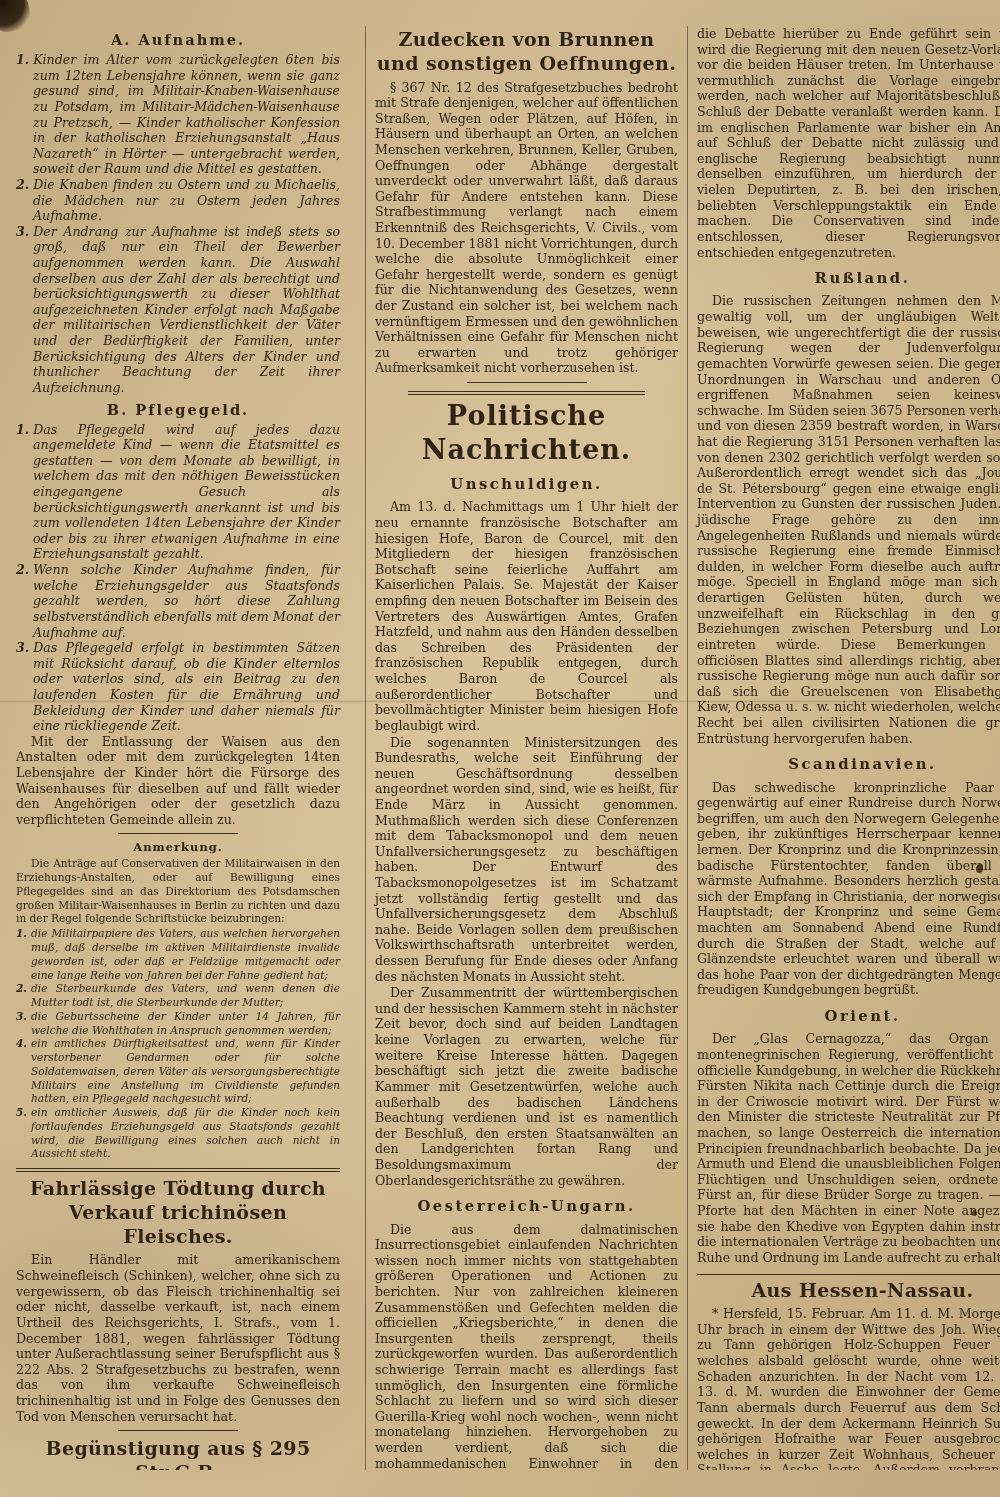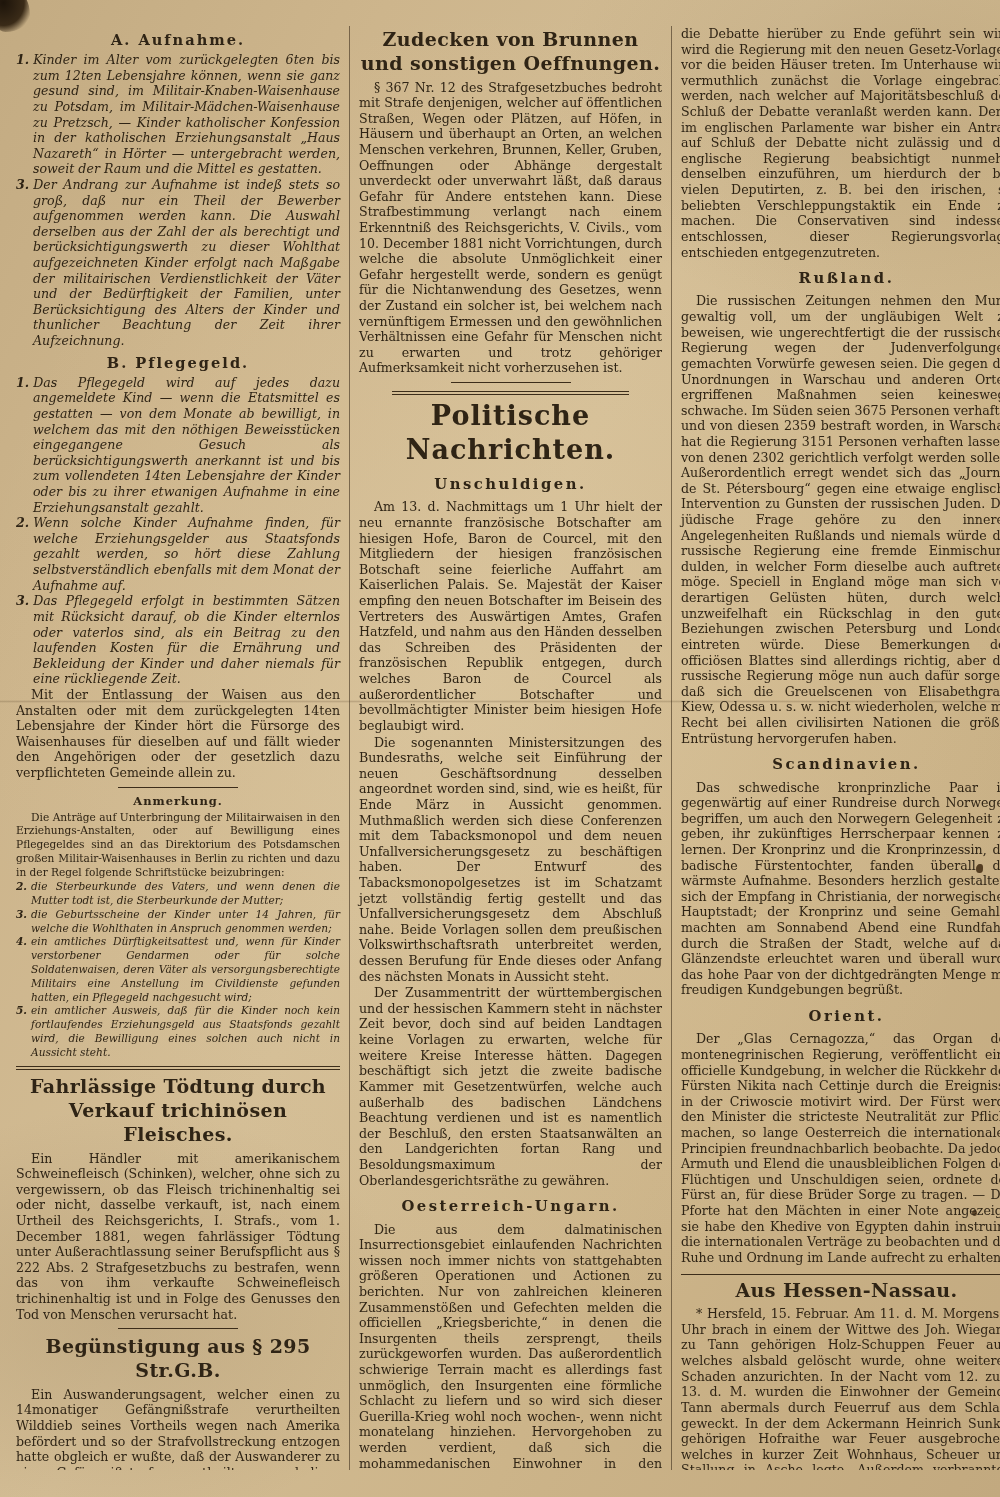--- a/index.html
+++ b/index.html
@@ -22,21 +22,21 @@
     background:radial-gradient(ellipse at 30% 30%, #1d140a 0%, #3a2b18 55%, rgba(58,43,24,0) 78%);
     border-radius:58% 42% 65% 35%/45% 60% 40% 55%;
   }
   .speck1{left:976px;top:864px;width:7px;height:9px;background:#553e22;border-radius:60% 40% 50% 50%;}
   .speck2{left:972px;top:1210px;width:5px;height:6px;background:#5a4226;border-radius:50%;}
   .crease{position:absolute;left:0;width:100%;height:3px;
     background:linear-gradient(to bottom,rgba(0,0,0,0),rgba(90,70,45,.22),rgba(0,0,0,0));}
 
   .cols{position:absolute;left:16px;top:26px;display:flex;}
   .col{height:1444px;overflow:hidden;text-align:justify;}
-  .col1{width:324px;padding-right:9px;border-right:1px solid rgba(62,47,28,.6);}
+  .col1{width:324px;padding-right:25px;border-right:1px solid rgba(62,47,28,.6);}
   .col2{width:303px;padding:0 9px;border-right:1px solid rgba(62,47,28,.6);}
   .col3{width:331px;padding-left:9px;border-right:1px solid rgba(62,47,28,.45);}
 
   .body-text{font-size:12.6px;line-height:1.24;}
   p.par{margin:0 0 1px 0;text-indent:15px;text-align:justify;}
   p.noind{text-indent:0;}
   .li{padding-left:17px;text-indent:-17px;margin:0;text-align:justify;font-style:italic;}
   .li .num{font-weight:bold;padding-right:4px;}
 
   h3.art{font-size:19px;font-weight:bold;text-align:center;margin:2px 0 4px 0;letter-spacing:.4px;line-height:1.25;}
@@ -65,39 +65,45 @@
 
   <div class="cols">
 
     <div class="col col1 body-text">
 
       <h4 class="abc">A. Aufnahme.</h4>
       <div class="li">
         <span class="num">1.</span><span>Kinder im Alter vom zurückgelegten 6ten bis zum 12ten Lebensjahre können, wenn sie ganz gesund sind, im Militair-Knaben-Waisenhause zu Potsdam, im Militair-Mädchen-Waisenhause zu Pretzsch, — Kinder katholischer Konfession in der katholischen Erziehungsanstalt „Haus Nazareth“ in Hörter — untergebracht werden, soweit der Raum und die Mittel es gestatten.</span>
       </div>
       <div class="li">
+        <span class="num">2.</span><span>Die Knaben finden zu Ostern und zu Michaelis, die Mädchen nur zu Ostern jeden Jahres Aufnahme.</span>
+      </div>
+      <div class="li">
         <span class="num">3.</span><span>Der Andrang zur Aufnahme ist indeß stets so groß, daß nur ein Theil der Bewerber aufgenommen werden kann. Die Auswahl derselben aus der Zahl der als berechtigt und berücksichtigungswerth zu dieser Wohlthat aufgezeichneten Kinder erfolgt nach Maßgabe der militairischen Verdienstlichkeit der Väter und der Bedürftigkeit der Familien, unter Berücksichtigung des Alters der Kinder und thunlicher Beachtung der Zeit ihrer Aufzeichnung.</span>
       </div>
 
       <h4 class="abc">B. Pflegegeld.</h4>
       <div class="li">
         <span class="num">1.</span><span>Das Pflegegeld wird auf jedes dazu angemeldete Kind — wenn die Etatsmittel es gestatten — von dem Monate ab bewilligt, in welchem das mit den nöthigen Beweisstücken eingegangene Gesuch als berücksichtigungswerth anerkannt ist und bis zum vollendeten 14ten Lebensjahre der Kinder oder bis zu ihrer etwanigen Aufnahme in eine Erziehungsanstalt gezahlt.</span>
       </div>
       <div class="li">
         <span class="num">2.</span><span>Wenn solche Kinder Aufnahme finden, für welche Erziehungsgelder aus Staatsfonds gezahlt werden, so hört diese Zahlung selbstverständlich ebenfalls mit dem Monat der Aufnahme auf.</span>
       </div>
       <div class="li">
         <span class="num">3.</span><span>Das Pflegegeld erfolgt in bestimmten Sätzen mit Rücksicht darauf, ob die Kinder elternlos oder vaterlos sind, als ein Beitrag zu den laufenden Kosten für die Ernährung und Bekleidung der Kinder und daher niemals für eine rückliegende Zeit.</span>
       </div>
       <p class="par">Mit der Entlassung der Waisen aus den Anstalten oder mit dem zurückgelegten 14ten Lebensjahre der Kinder hört die Fürsorge des Waisenhauses für dieselben auf und fällt wieder den Angehörigen oder der gesetzlich dazu verpflichteten Gemeinde allein zu.</p>
 
       <hr class="rule-short">
       <div class="small-text">
         <h5 class="note">Anmerkung.</h5>
-        <p class="par">Die Anträge auf Unterbringung der Militairwaisen in den Erziehungs-Anstalten, oder auf Bewilligung eines Pflegegeldes sind an das Direktorium des Potsdamschen großen Militair-Waisenhauses in Berlin zu richten und dazu in der Regel folgende Schriftstücke beizubringen:</p>
+        <p class="par">Die Anträge auf Conservativen der Militairwaisen in den Erziehungs-Anstalten, oder auf Bewilligung eines Pflegegeldes sind an das Direktorium des Potsdamschen großen Militair-Waisenhauses in Berlin zu richten und dazu in der Regel folgende Schriftstücke beizubringen:</p>
+        <div class="li">
+          <span class="num">1.</span><span>die Militairpapiere des Vaters, aus welchen hervorgehen muß, daß derselbe im aktiven Militairdienste invalide geworden ist, oder daß er Feldzüge mitgemacht oder eine lange Reihe von Jahren bei der Fahne gedient hat;</span>
+        </div>
         <div class="li">
           <span class="num">2.</span><span>die Sterbeurkunde des Vaters, und wenn denen die Mutter todt ist, die Sterbeurkunde der Mutter;</span>
         </div>
         <div class="li">
           <span class="num">3.</span><span>die Geburtsscheine der Kinder unter 14 Jahren, für welche die Wohlthaten in Anspruch genommen werden;</span>
         </div>
         <div class="li">
           <span class="num">4.</span><span>ein amtliches Dürftigkeitsattest und, wenn für Kinder verstorbener Gendarmen oder für solche Soldatenwaisen, deren Väter als versorgungsberechtigte Militairs eine Anstellung im Civildienste gefunden hatten, ein Pflegegeld nachgesucht wird;</span>
         </div>
         <div class="li">

